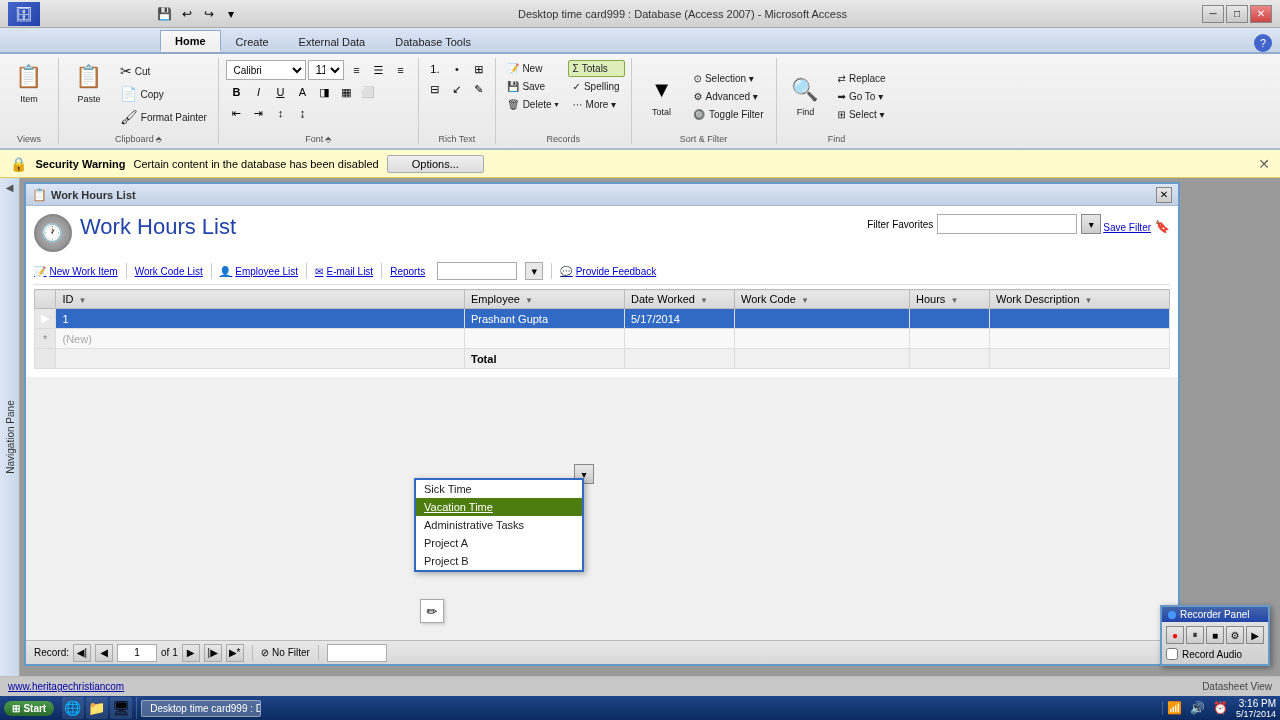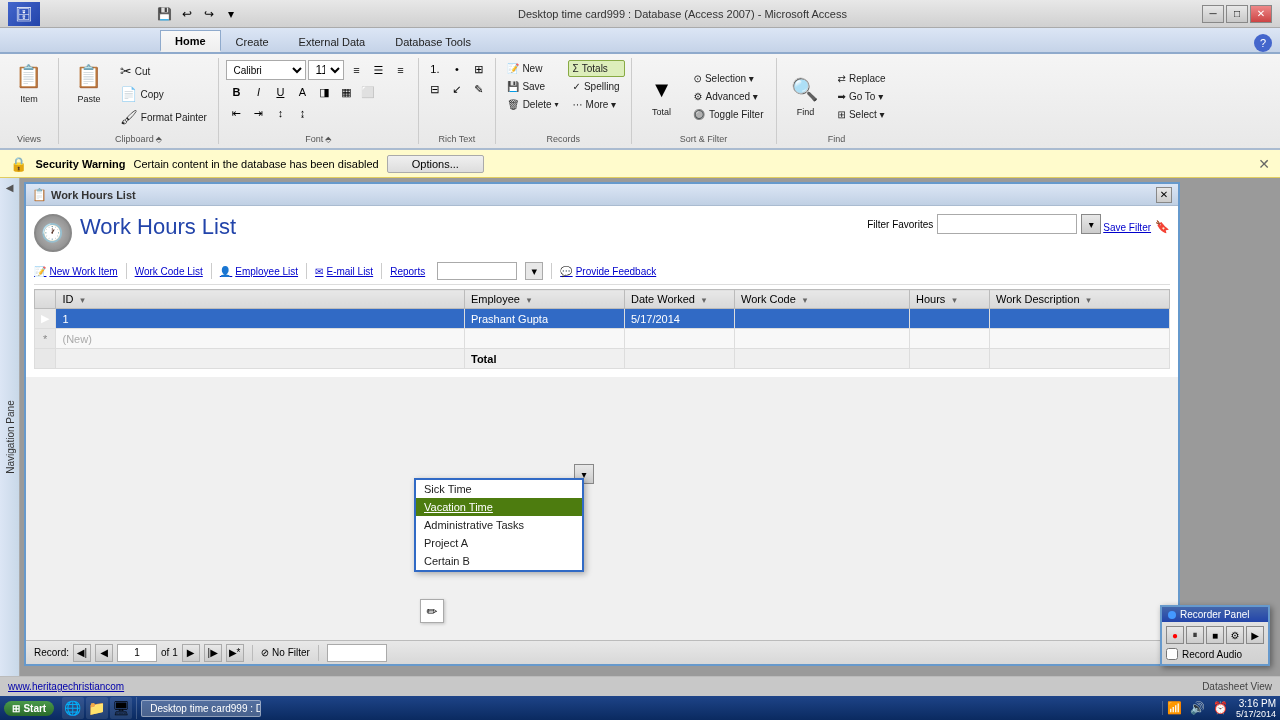--- a/index.html
+++ b/index.html
@@ -911,21 +911,21 @@
                 <td></td>
               </tr>
             </tbody>
           </table>
 
           <div class="work-code-dropdown">
             <div class="dropdown-item">Sick Time</div>
             <div class="dropdown-item selected">Vacation Time</div>
             <div class="dropdown-item">Administrative Tasks</div>
             <div class="dropdown-item">Project A</div>
-            <div class="dropdown-item">Certain B</div>
+            <div class="dropdown-item">Project B</div>
           </div>
 
           <div class="dropdown-btn-inline">▾</div>
 
           <div class="edit-icon-btn">✏</div>
         </div>
       </div>
 
       <div style="position:absolute; bottom:0; left:0; right:0; background:linear-gradient(to bottom,#e8e8e8,#d8d8d8); height:24px; display:flex; align-items:center; padding:0 8px; gap:4px; border-top:1px solid #bbb;">
         <span style="font-size:10px;">Record:</span>

